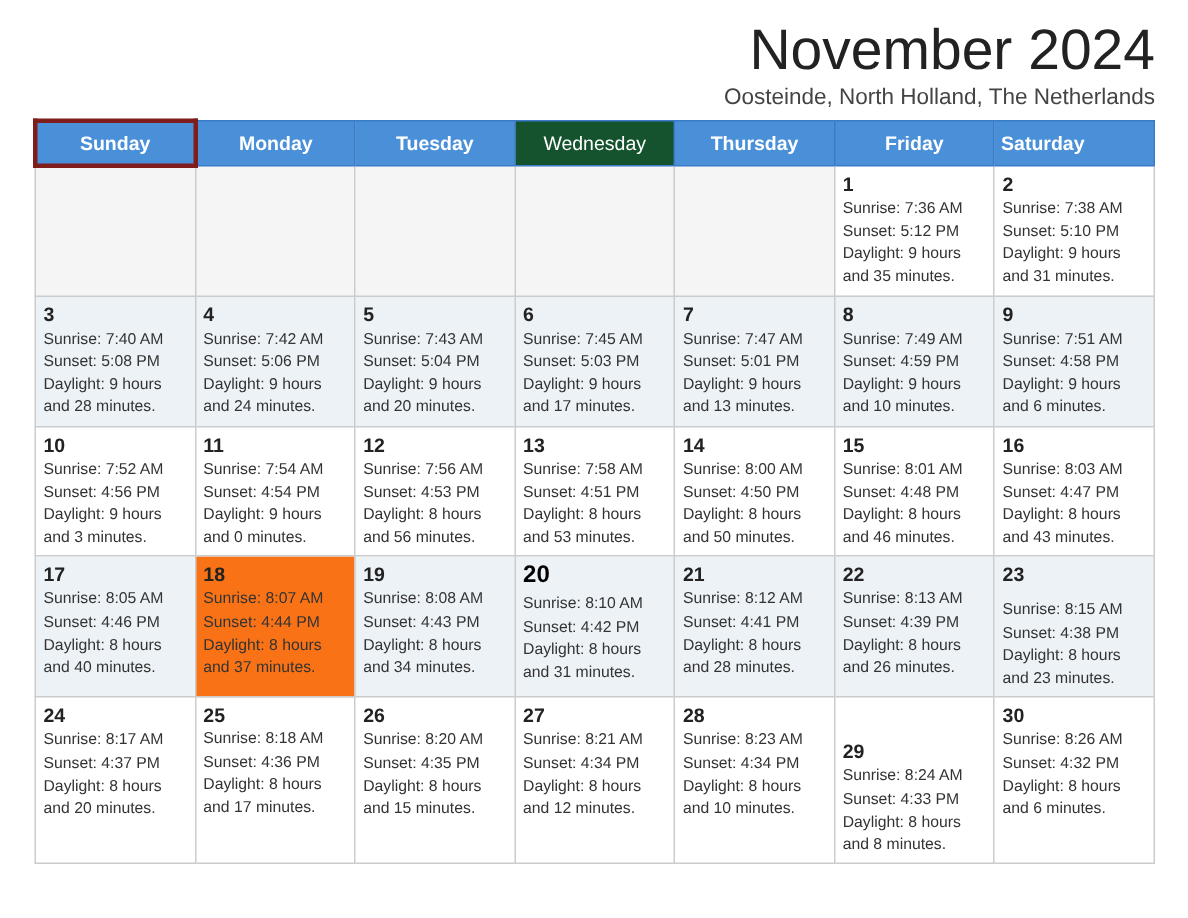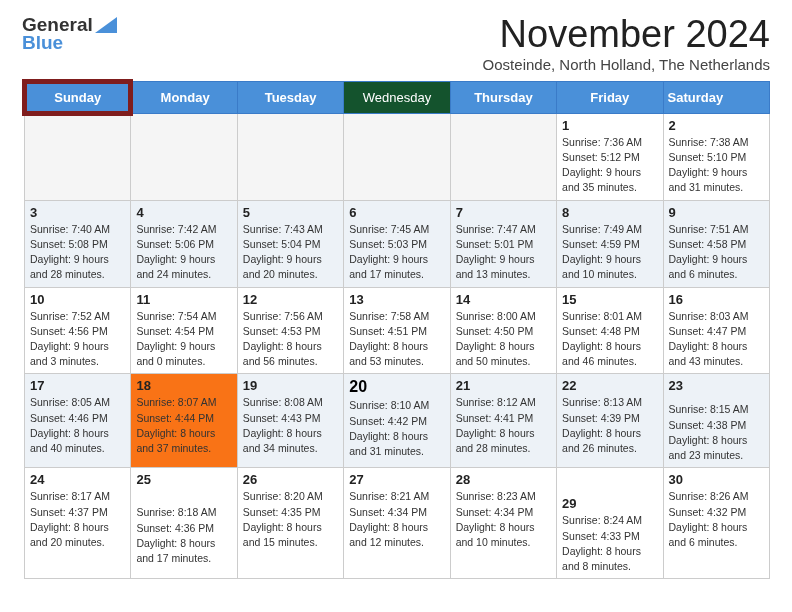--- a/index.html
+++ b/index.html
@@ -3,40 +3,31 @@
   <meta charset="utf-8">
   <style>
     * { box-sizing: border-box; margin: 0; padding: 0; }
     body { font-family: Arial, sans-serif; background: #fff; width: 792px; min-height: 612px; }
     .calendar-wrapper { padding: 0 20px 16px 20px; }
   </style>
 </head>
 <body>
 
 <div style="display:flex; align-items:flex-start; padding:14px 22px 6px 22px;">
-  <div style="display:flex;flex-direction:column;align-items:flex-start;">
-    <div style="display:flex;align-items:center;">
-      <span style="font-size:19px;font-weight:bold;color:#333;font-family:Arial,sans-serif;">General</span>
-      <svg width="22" height="16" viewBox="0 0 22 16" style="margin:0 2px;">
-        <polygon points="0,16 22,0 22,16" fill="#4a90d9"></polygon>
-      </svg>
-    </div>
-    <span style="font-size:19px;font-weight:bold;color:#4a90d9;font-family:Arial,sans-serif;margin-top:-4px;">Blue</span>
-  </div>
   <div style="margin-left:auto;text-align:right;">
     <div style="font-size:38px;font-weight:normal;color:#222;font-family:Arial,sans-serif;line-height:1.1;">November 2024</div>
     <div style="font-size:15px;color:#444;font-family:Arial,sans-serif;">Oosteinde, North Holland, The Netherlands</div>
   </div>
 </div>
 
 <div class="calendar-wrapper" style="padding:0 22px 14px 22px;">
   <table style="width:100%;border-collapse:collapse;">
     <thead>
       <tr>
-        <th style="background:#4a90d9;color:#fff;text-align:center;padding:6px 4px;font-size:13px;font-weight:bold;border:5px solid #7f1d1d;font-family:Arial,sans-serif;">Sunday</th>
+        <th style="background:#4a90d9;color:#fff;text-align:center;padding:6px 4px;font-size:13px;font-weight:bold;border:3px solid #7f1d1d;font-family:Arial,sans-serif;">Sunday</th>
         <th style="background:#4a90d9;color:#fff;text-align:center;padding:6px 4px;font-size:13px;font-weight:bold;border:1px solid #3a7bc8;font-family:Arial,sans-serif;">Monday</th>
         <th style="background:#4a90d9;color:#fff;text-align:center;padding:6px 4px;font-size:13px;font-weight:bold;border:1px solid #3a7bc8;font-family:Arial,sans-serif;">Tuesday</th>
         <th style="background:#14532d;color:#fff;text-align:center;padding:6px 4px;font-size:13px;font-weight:normal;border:1px solid #3a7bc8;font-family:Arial,sans-serif;">Wednesday</th>
         <th style="background:#4a90d9;color:#fff;text-align:center;padding:6px 4px;font-size:13px;font-weight:bold;border:1px solid #3a7bc8;font-family:Arial,sans-serif;">Thursday</th>
         <th style="background:#4a90d9;color:#fff;text-align:center;padding:6px 4px;font-size:13px;font-weight:bold;border:1px solid #3a7bc8;font-family:Arial,sans-serif;">Friday</th>
         <th style="background:#4a90d9;color:#fff;text-align:left;padding:6px 4px;font-size:13px;font-weight:bold;border:1px solid #3a7bc8;font-family:Arial,sans-serif;">Saturday</th>
       </tr>
     </thead>
     <tbody id="calendar-body">
     <tr>
@@ -191,21 +182,21 @@
           </td>
         </tr>
         <tr>
           <td style="border: 1px solid rgb(204, 204, 204); vertical-align: top; padding: 4px 5px; width: 14.2857%; font-family: Arial, sans-serif; min-height: 88px; background: rgb(255, 255, 255);">
             <span style="font-size: 13px; font-weight: bold; color: rgb(34, 34, 34); display: block; margin-bottom: 2px;">24</span>
             <span style="font-size: 10.5px; color: rgb(51, 51, 51); line-height: 1.45; display: block; white-space: pre-line;">Sunrise: 8:17 AM
 Sunset: 4:37 PM
 Daylight: 8 hours and 20 minutes.</span>
           </td>
           <td style="border: 1px solid rgb(204, 204, 204); vertical-align: top; padding: 4px 5px; width: 14.2857%; font-family: Arial, sans-serif; min-height: 88px; background: rgb(255, 255, 255);">
-            <span style="font-size: 13px; font-weight: bold; color: rgb(34, 34, 34); display: block; margin-bottom: 18px;">25</span>
+            <span style="font-size: 13px; font-weight: bold; color: rgb(34, 34, 34); display: block; margin-bottom: 1px;">25</span>
             <span style="font-size: 10.5px; color: rgb(51, 51, 51); line-height: 1.45; display: block; white-space: pre-line;">Sunrise: 8:18 AM
 Sunset: 4:36 PM
 Daylight: 8 hours and 17 minutes.</span>
           </td>
           <td style="border: 1px solid rgb(204, 204, 204); vertical-align: top; padding: 4px 5px; width: 14.2857%; font-family: Arial, sans-serif; min-height: 88px; background: rgb(255, 255, 255);">
             <span style="font-size: 13px; font-weight: bold; color: rgb(34, 34, 34); display: block; margin-bottom: 2px;">26</span>
             <span style="font-size: 10.5px; color: rgb(51, 51, 51); line-height: 1.45; display: block; white-space: pre-line;">Sunrise: 8:20 AM
 Sunset: 4:35 PM
 Daylight: 8 hours and 15 minutes.</span>
           </td>

